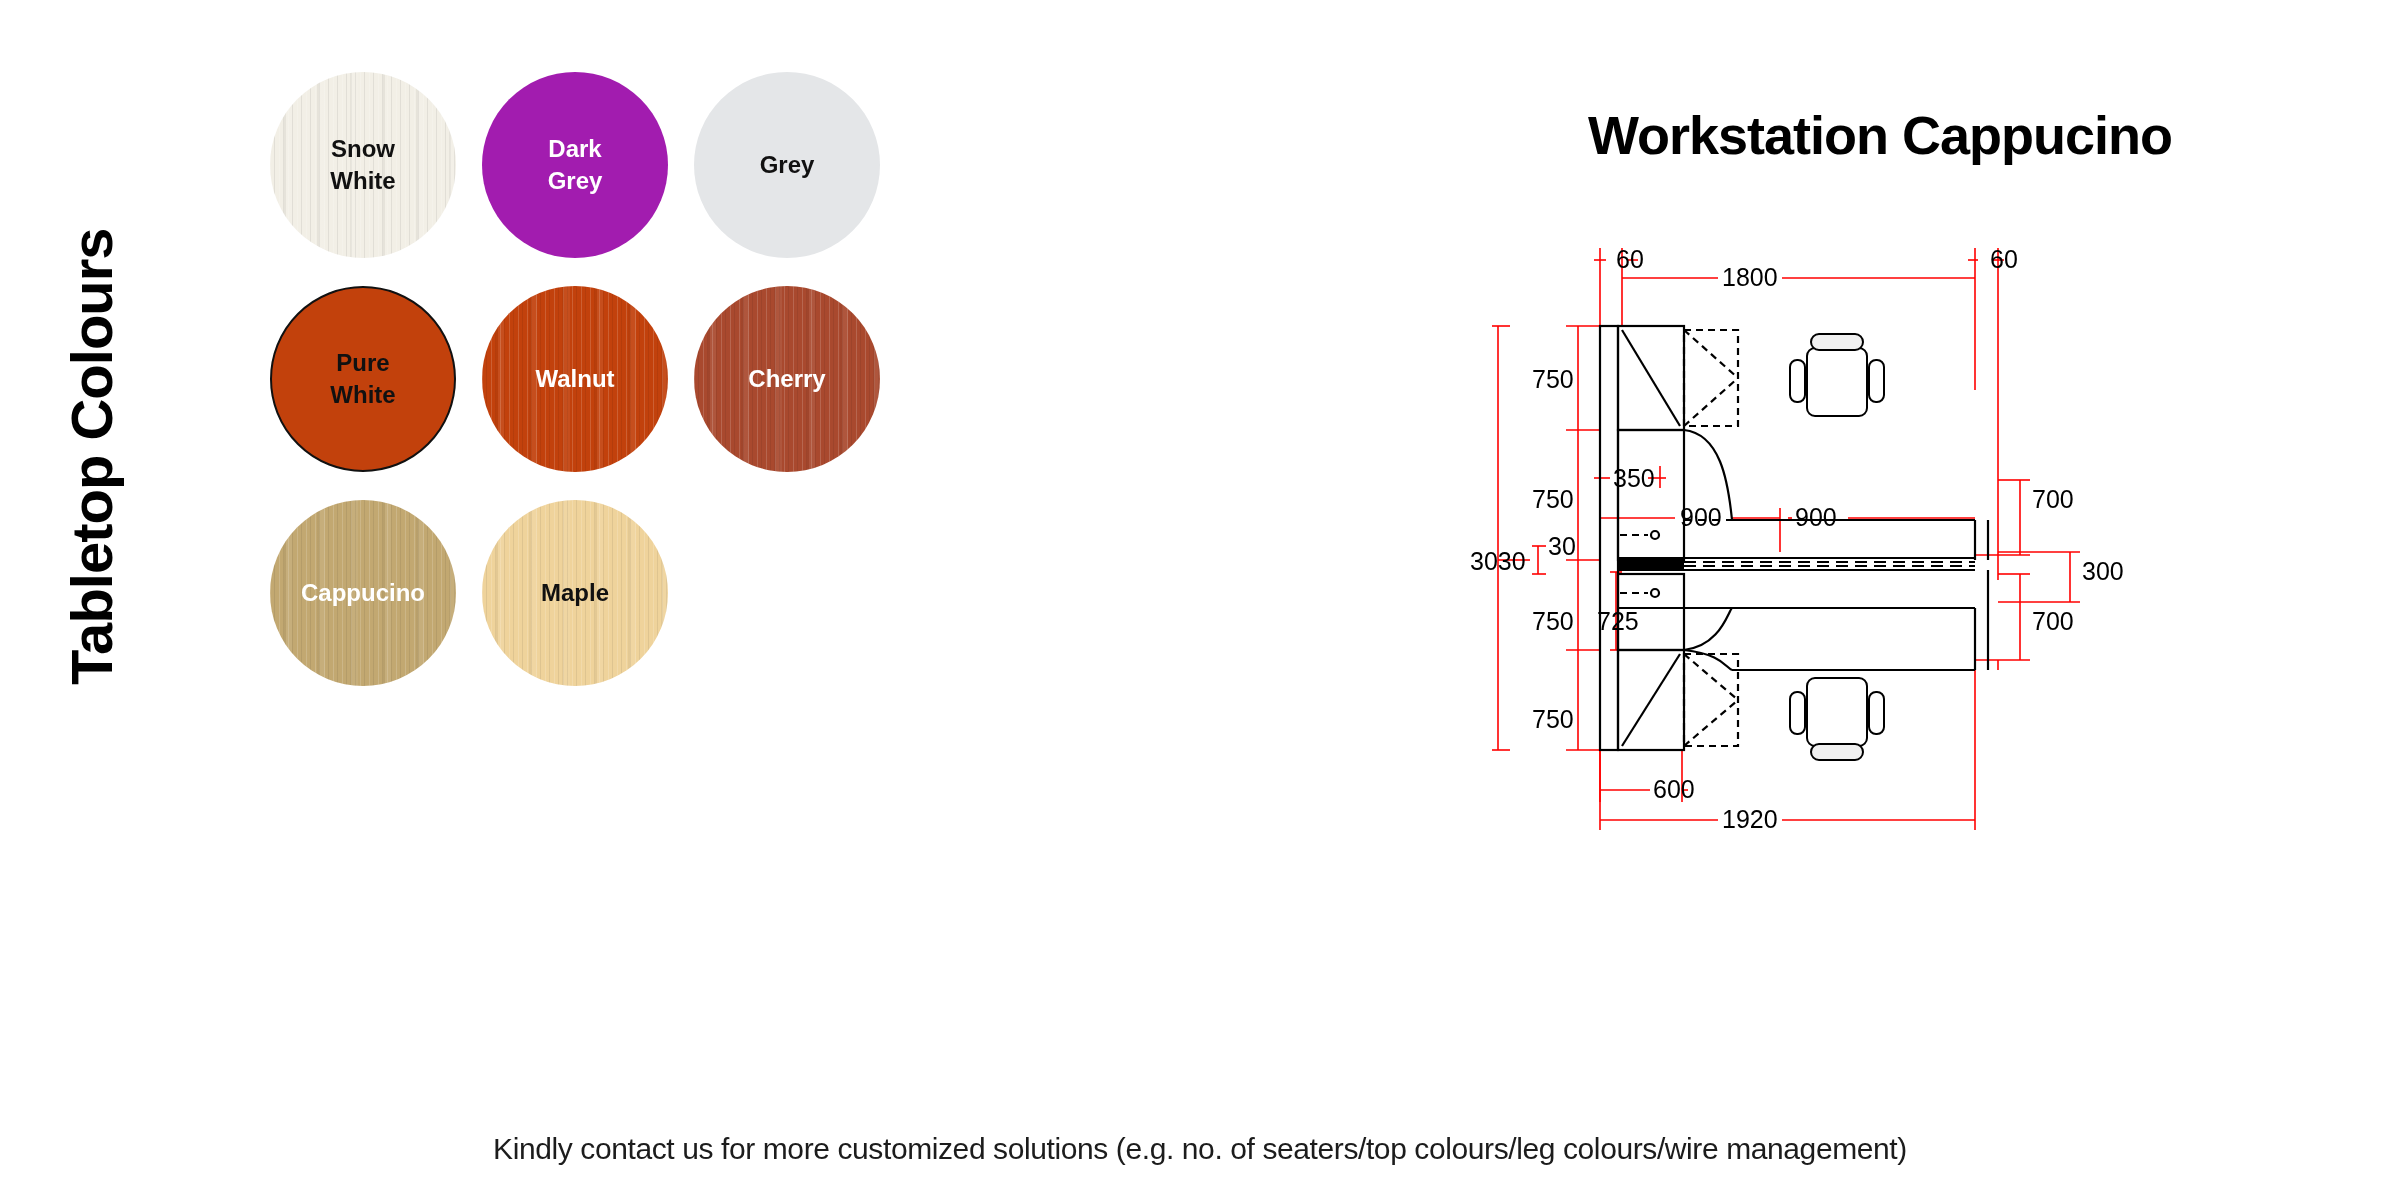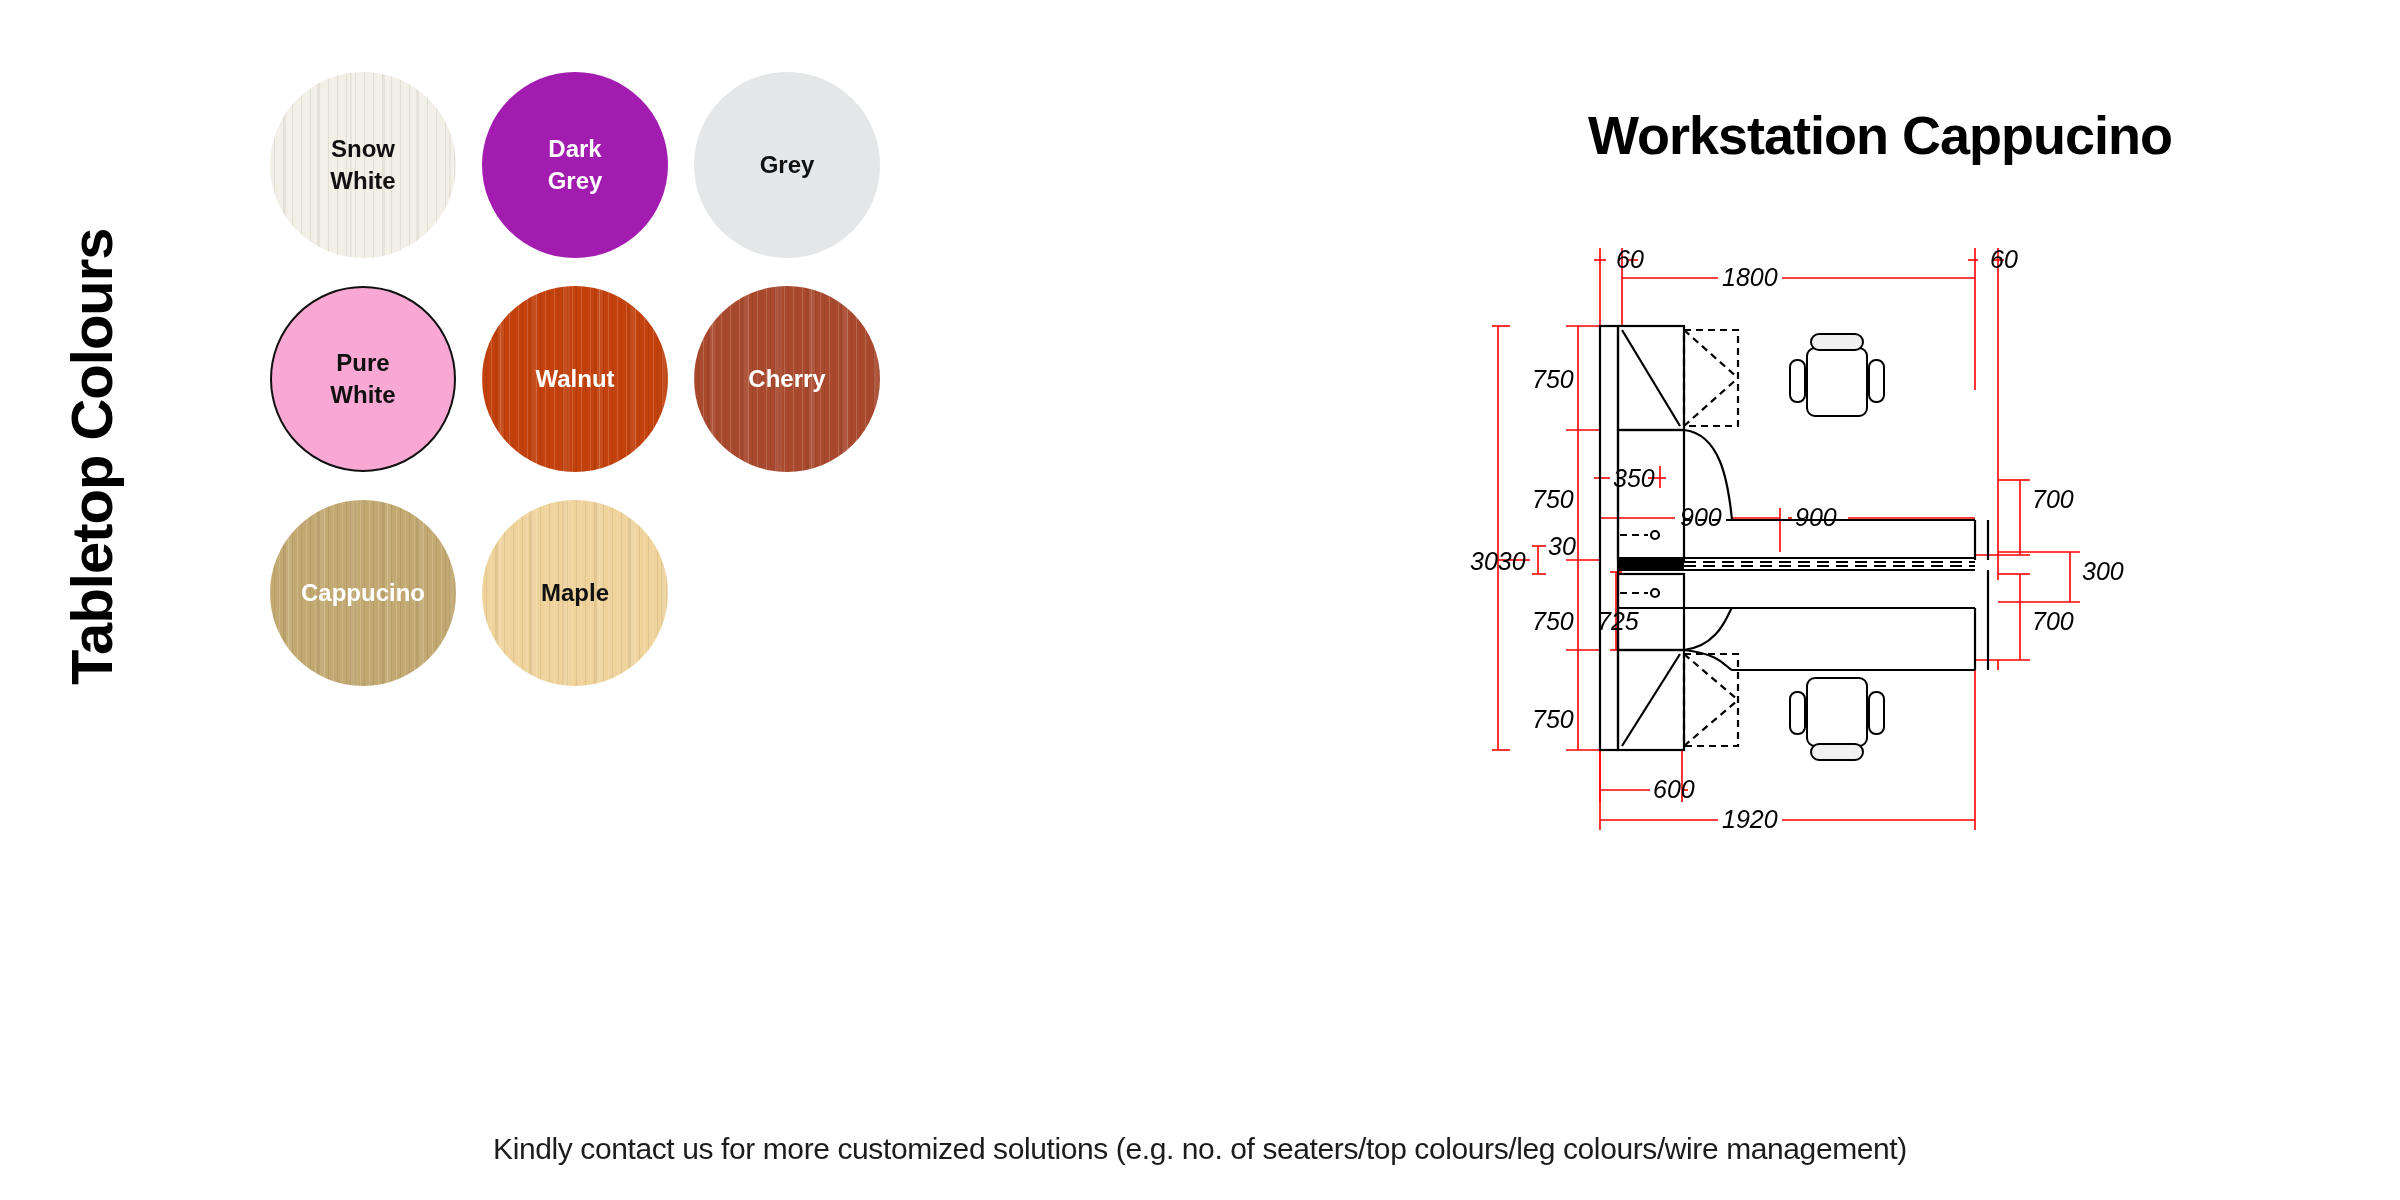--- a/index.html
+++ b/index.html
@@ -81,21 +81,21 @@
   #right-panel{
     position:absolute;left:1360px;top:0;width:1040px;height:1100px;
   }
   #dim-title{
     position:absolute;left:0;top:104px;width:1040px;
     text-align:center;
     font-size:54px;font-weight:bold;letter-spacing:-1px;
     color:#000;
   }
   #drawing-wrap{
-    position:absolute;left:110px;top:230px;width:920px;height:530px;font-style:italic;
+    position:absolute;left:110px;top:230px;width:920px;height:530px;
   }
   #drawing{ display:block; }
 
   
   #footer-note{
     position:absolute;left:0;top:1132px;width:2400px;
     text-align:center;
     font-size:30px;
     color:#1c1c1c;
     font-family:"Liberation Sans", sans-serif;
@@ -132,21 +132,21 @@
     <div class="swatch-cell">
       <div class="swatch" id="sw2" style="background: rgb(228, 230, 232); color: rgb(17, 17, 17);">
         <span class="lbl">
           <span>Grey</span>
         </span>
       </div>
     </div>
 
 
     <div class="swatch-cell">
-      <div class="swatch outlined" id="sw4" style="background: #f9a8d4; color: rgb(17, 17, 17);">
+      <div class="swatch outlined" id="sw4" style="background: #c2410c; color: rgb(17, 17, 17);">
         <span class="lbl">
           <span>Pure</span><br>
           <span>White</span>
         </span>
       </div>
     </div>
 
     <div class="swatch-cell">
       <div class="swatch grain" id="sw5" style="background: #c2410c; color: rgb(255, 255, 255);">
         <span class="lbl">

